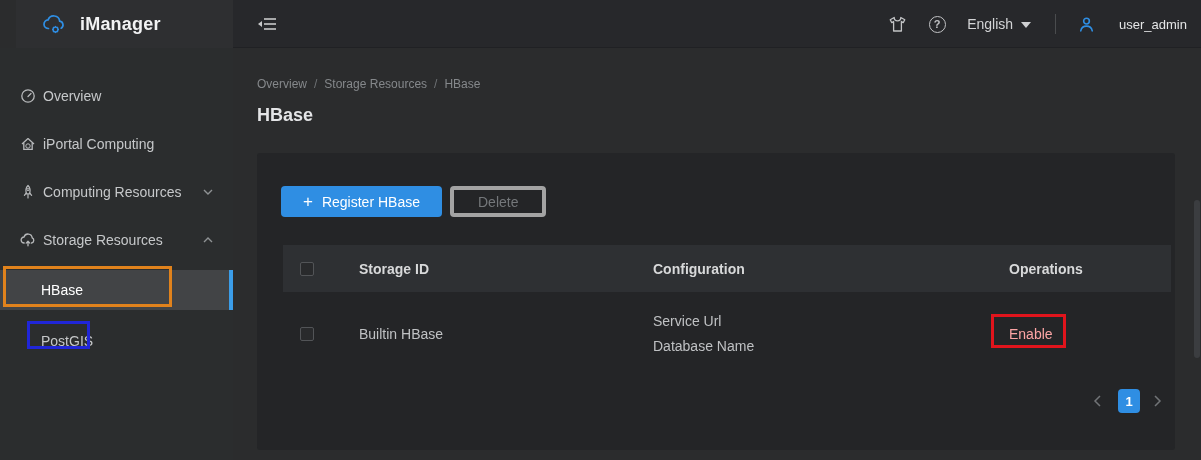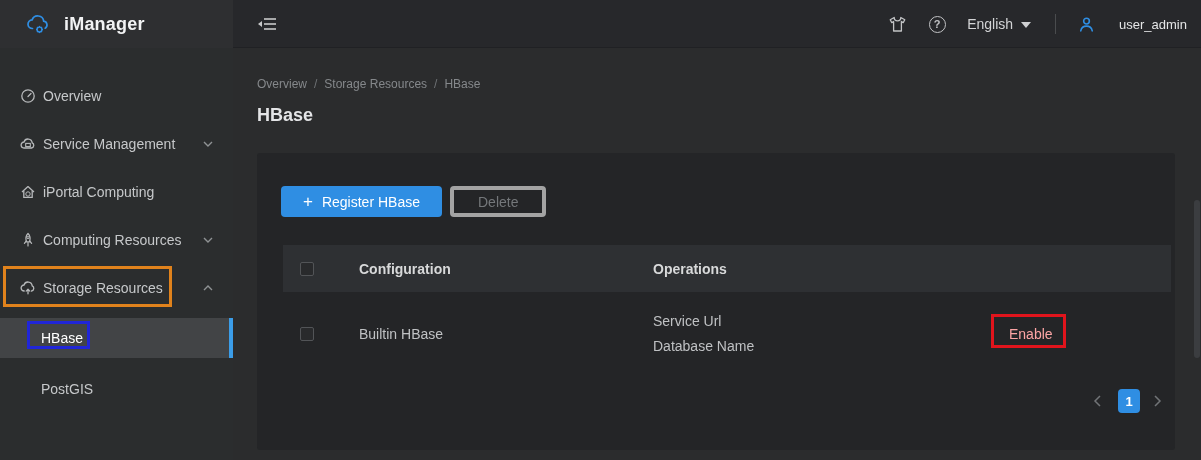--- a/index.html
+++ b/index.html
@@ -2,21 +2,21 @@
 <html><head>
 <meta charset="utf-8">
 <style>
   * { margin:0; padding:0; box-sizing:border-box; }
   html,body { background:#1d1e20; }
   body { font-family:"Liberation Sans", sans-serif; }
   .root { position:relative; width:1201px; height:460px; overflow:hidden; background:#2b2c2d; }
 
   
   .topbar { position:absolute; left:0; top:0; width:1201px; height:48px; }
-  .topbar-left { position:absolute; left:0; top:0; width:233px; height:48px; background:#2e2f31; display:flex; align-items:center; padding-left:26px; }
+  .topbar-left { position:absolute; left:16px; top:0; width:233px; height:48px; background:#2e2f31; display:flex; align-items:center; padding-left:26px; }
   .topbar-main { position:absolute; left:233px; top:0; right:0; height:48px; background:#27282b; border-bottom:1px solid #202124; }
   .logo-title { color:#f2f3f4; font-size:18px; font-weight:700; margin-left:12px; letter-spacing:.2px; }
   .collapse-btn { position:absolute; left:24px; top:14px; width:20px; height:20px; cursor:pointer; }
   .topbar-right { position:absolute; right:8px; top:0; height:48px; display:flex; align-items:center; gap:0; }
   .tb-icon { width:20px; height:20px; display:flex; align-items:center; justify-content:center; margin:0 10px; cursor:pointer; }
   .help-circle { width:17px; height:17px; border:1.4px solid #c2c3c5; border-radius:50%; color:#c2c3c5; font-size:11px; font-weight:700; display:flex; align-items:center; justify-content:center; }
   .lang { display:flex; align-items:center; gap:8px; margin:0 12px 0 10px; cursor:pointer; }
   .lang-label { color:#d3d4d6; font-size:14px;text-align:right; }
   .caret-down { width:0; height:0; border-left:5px solid transparent; border-right:5px solid transparent; border-top:6px solid #cfd0d2; margin-top:2px; }
   .tb-divider { width:1px; height:20px; background:#4a4c4e; margin:0 12px; }
@@ -146,34 +146,20 @@
     <div class="side-item">
       <span class="icon">
         <svg width="16" height="16" viewBox="0 0 16 16" fill="none">
           <circle cx="8" cy="8" r="6.2" stroke="#b7b9bb" stroke-width="1.3"></circle>
           <line x1="8" y1="8.5" x2="11" y2="5.5" stroke="#b7b9bb" stroke-width="1.3" stroke-linecap="round"></line>
         </svg>
       </span>
       <span class="side-label">Overview</span>
     </div>
 
-    <div class="side-item">
-      <span class="icon">
-        <svg width="16" height="16" viewBox="0 0 16 16" fill="none">
-          <path d="M4.2,12 a3,3 0 0 1 -0.2,-6 a4.2,4.2 0 0 1 8.2,0.9 a2.7,2.7 0 0 1 -0.6,5.1 z" stroke="#b7b9bb" stroke-width="1.3"></path>
-          <rect x="5.7" y="7.4" width="4.6" height="3.2" stroke="#b7b9bb" stroke-width="1.1"></rect>
-        </svg>
-      </span>
-      <span class="side-label">Service Management</span>
-      <span class="side-chevron">
-        <svg width="10" height="8" viewBox="0 0 10 8">
-            <polyline points="1,2 5,6 9,2" fill="none" stroke="#8f9294" stroke-width="1.4"></polyline>
-          </svg>
-      </span>
-    </div>
 
     <div class="side-item">
       <span class="icon">
         <svg width="16" height="16" viewBox="0 0 16 16" fill="none">
           <path d="M2,8 L8,2.6 L14,8" stroke="#b7b9bb" stroke-width="1.3" stroke-linejoin="round"></path>
           <path d="M3.8,7 V13.4 H12.2 V7" stroke="#b7b9bb" stroke-width="1.3"></path>
           <circle cx="8" cy="10" r="2.2" stroke="#b7b9bb" stroke-width="1"></circle>
         </svg>
       </span>
       <span class="side-label">iPortal Computing</span>
@@ -239,20 +225,21 @@
           <span>Register HBase</span>
         </button>
         <button class="btn-ghost">Delete</button>
       </div>
 
       <div class="table">
         <div class="t-head">
           <span class="cb-cell">
               <span class="checkbox"></span>
             </span>
+          <span class="th">Storage ID</span>
           <span class="th">Configuration</span>
           <span class="th">Operations</span>
         </div>
         <div class="t-row">
           <span class="cb-cell">
               <span class="checkbox"></span>
             </span>
           <span class="td">Builtin HBase</span>
           <span class="td">
             <span class="cfg-line" style="display:block">Service Url</span>

